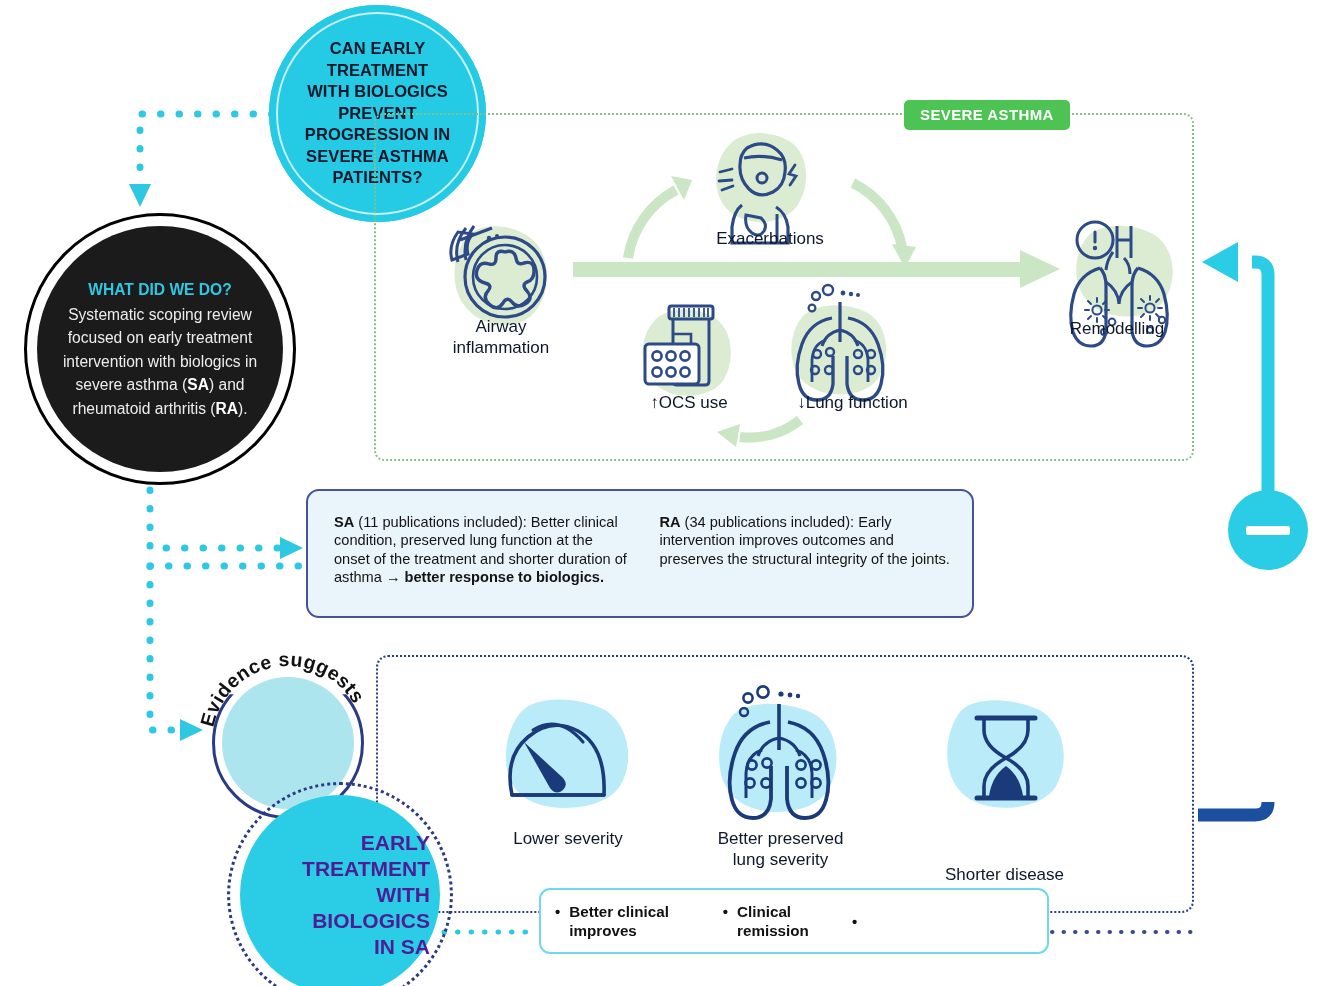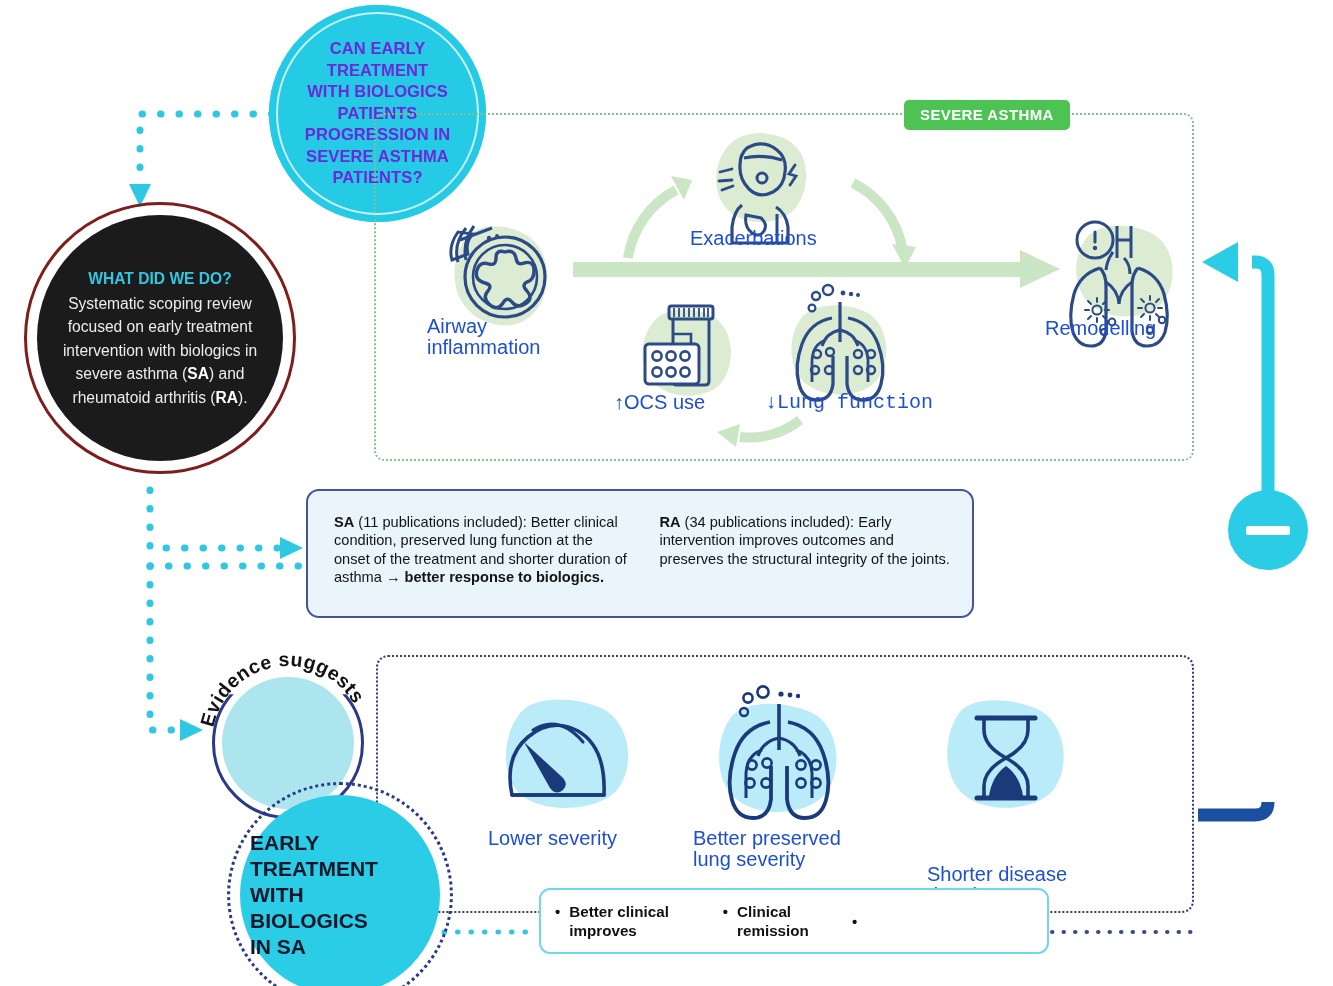--- a/index.html
+++ b/index.html
@@ -13,40 +13,40 @@
 
   
   #question-circle{
     left:269px;top:5px;width:217px;height:217px;border-radius:50%;
     background:#25CAE5;display:flex;align-items:center;justify-content:center;
     box-shadow:inset 0 0 0 5px #25CAE5;
   }
   #question-circle .ring{position:absolute;left:7px;top:7px;right:7px;bottom:7px;
     border-radius:50%;border:2px solid #c9f0f8;}
   #question-circle .txt{
-    position:relative;color:#6d28d9;font-weight:bold;font-size:16.5px;line-height:21.5px;
+    position:relative;color:#0f172a;font-weight:bold;font-size:16.5px;line-height:21.5px;
     text-align:center;letter-spacing:.1px;width:190px;
   }
 
   
-  #what-circle{left:24px;top:202px;width:272px;height:272px;border-radius:50%;
-     border:3px solid #7f1d1d;box-sizing:border-box;}
+  #what-circle{left:24px;top:213px;width:272px;height:272px;border-radius:50%;
+     border:3px solid #000000;box-sizing:border-box;}
   #what-circle .inner{position:absolute;left:10px;top:10px;right:10px;bottom:10px;
      border-radius:50%;background:#1b1b1b;display:flex;align-items:center;justify-content:center;}
   #what-circle .txt{width:214px;text-align:center;color:#ededed;font-size:15.6px;line-height:23.5px;}
   #what-circle .hdr{display:block;color:#30C7E2;font-weight:bold;font-size:15.6px;margin-bottom:1px;}
   #what-circle b{color:#ffffff;font-weight:bold;}
 
   
   #sa-panel{left:374px;top:113px;width:820px;height:348px;
      border:2.2px dotted #84c08a;border-radius:10px;box-sizing:border-box;background:transparent;}
   #sa-badge{left:904px;top:100px;background:#4CC352;color:#fff;font-weight:bold;
      font-size:15px;letter-spacing:.4px;padding:6px 16px 7px;border-radius:5px;}
 
-  .icon-label{position:absolute;color:#1d4ed8;font-size:20px;line-height:21px;}
+  .icon-label{position:absolute;text-align:center;color:#0f172a;font-size:17px;line-height:21px;}
 
   
   #findings{left:306px;top:489px;width:668px;height:129px;background:#e9f4fb;
      border:2px solid #46529b;border-radius:13px;box-sizing:border-box;}
   #findings .cols{display:flex;padding:22px 22px 0 26px;gap:30px;}
   #findings .col{font-size:14.6px;line-height:18.4px;color:#141414;}
   #findings .col.sa{width:305px;}
   #findings .col.ra{width:300px;}
   #findings b{font-weight:bold;}
 
@@ -64,22 +64,22 @@
   
   #evidence-circle{left:222px;top:677px;width:132px;height:132px;border-radius:50%;
      background:#ade5ef;display:flex;align-items:center;justify-content:center;}
   #evidence-ring{left:212px;top:667px;width:152px;height:152px;border-radius:50%;
      border:3px solid #2a3a86;box-sizing:border-box;
      clip-path:polygon(0% 18%,100% 18%,100% 100%,0% 100%);}
 
   
   #early-circle{left:240px;top:795px;width:200px;height:200px;border-radius:50%;
      background:#2BCDE6;display:flex;align-items:center;justify-content:center;}
-  #early-circle .txt{color:#0f172a;font-weight:bold;font-size:21px;line-height:26px;
-     text-align:left;width:180px;}
+  #early-circle .txt{color:#4c1d95;font-weight:bold;font-size:21px;line-height:26px;
+     text-align:right;width:180px;}
   #early-dots{left:227px;top:782px;width:226px;height:226px;border-radius:50%;
      border:3.2px dotted #2a3a86;box-sizing:border-box;}
 </style>
 </head>
 <body>
 
 <div class="stage">
 
   <svg class="layer" viewBox="0 0 1333 986">
     <defs>
@@ -288,21 +288,21 @@
       <path d="M1006,766 q-14,10 -17,30 l34,0 q-3,-20 -17,-30 z" fill="#1b3a7a"></path>
     </g>
   </svg>
 
   <div class="abs" id="question-circle">
     <div class="ring"></div>
     <div class="txt">
       <span>CAN EARLY</span><br>
       <span>TREATMENT</span><br>
       <span>WITH BIOLOGICS</span><br>
-      <span>PATIENTS</span><br>
+      <span>PREVENT</span><br>
       <span>PROGRESSION IN</span><br>
       <span>SEVERE ASTHMA</span><br>
       <span>PATIENTS?</span>
     </div>
   </div>
 
   <div class="abs" id="what-circle">
     <div class="inner">
       <div class="txt">
         <span class="hdr">WHAT DID WE DO?</span>
@@ -320,21 +320,21 @@
   </div>
 
   <div class="icon-label" style="left:690px;top:228px;width:160px;">
     <span>Exacerbations</span>
   </div>
 
   <div class="icon-label" style="left:614px;top:392px;width:150px;">
     <span>↑OCS use</span>
   </div>
 
-  <div class="icon-label" style="left:765px;top:392px;width:175px;font-family:Liberation Mono, monospace;">
+  <div class="icon-label" style="left:765px;top:392px;width:175px;">
     <span>↓Lung function</span>
   </div>
 
   <div class="icon-label" style="left:1045px;top:318px;width:144px;">
     <span>Remodelling</span>
   </div>
 
   <div class="abs" id="findings">
     <div class="cols">
       <div class="col sa">

